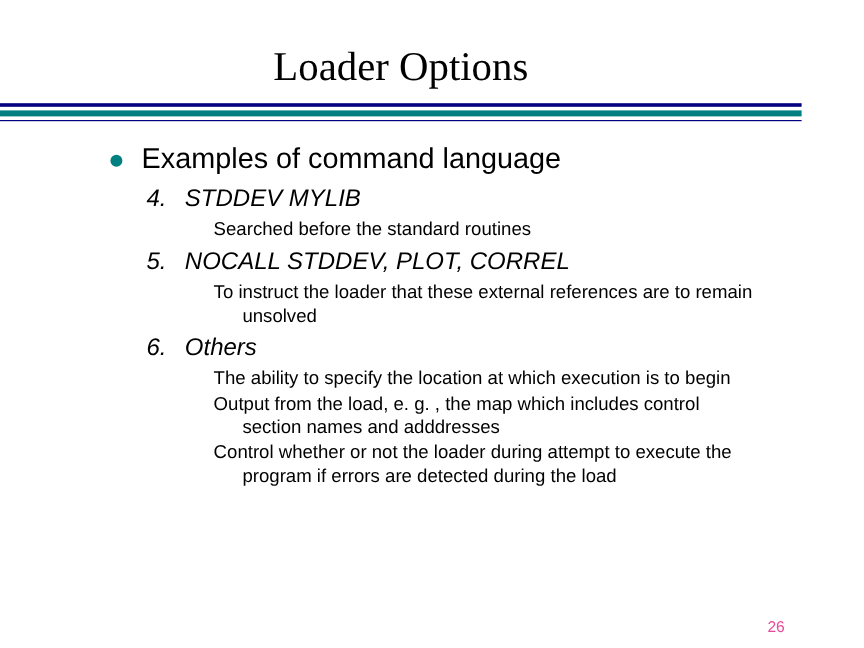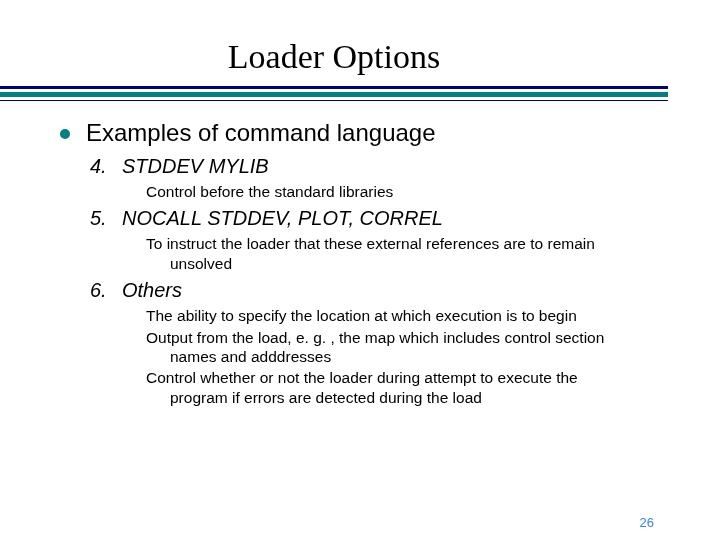--- a/index.html
+++ b/index.html
@@ -31,21 +31,21 @@
   }
   .rule {
     height: 0;
     border: none;
   }
   .rule1 { border-top: 3px solid #000080; margin: 0; }
   .rule2 { border-top: 5px solid #008080; margin: 3px 0 0 0; }
   .rule3 { border-top: 1px solid #000080; margin: 3px 0 0 0; }
 
   .body {
-    padding: 18px 40px 0 60px;
+    padding: 18px 40px 0 92px;
   }
   .top-bullet {
     display: flex;
     align-items: flex-start;
     gap: 16px;
     margin-bottom: 8px;
   }
   .top-bullet .dot {
     width: 10px;
     height: 10px;
@@ -83,21 +83,21 @@
     text-indent: -24px;
     padding-left: 24px;
     max-width: 540px;
   }
 
   .pagenum {
     position: absolute;
     right: 14px;
     bottom: 10px;
     font-size: 13px;
-    color: #3b82f6;
+    color: #ec4899;
   }
 </style>
 </head>
 <body>
 
 <div class="slide">
 
   <div class="title">Loader Options</div>
 
   <div class="rule-stack">
@@ -114,21 +114,21 @@
     </div>
 
     <div class="numlist">
 
       <div class="numitem">
         <div class="hd">
           <span class="num">4.</span>
           <span>STDDEV MYLIB</span>
         </div>
         <div class="sub">
-          <p>Control before the standard libraries</p>
+          <p>Searched before the standard routines</p>
         </div>
       </div>
 
       <div class="numitem">
         <div class="hd">
           <span class="num">5.</span>
           <span>NOCALL STDDEV, PLOT, CORREL</span>
         </div>
         <div class="sub">
           <p>To instruct the loader that these external references are to remain unsolved</p>

